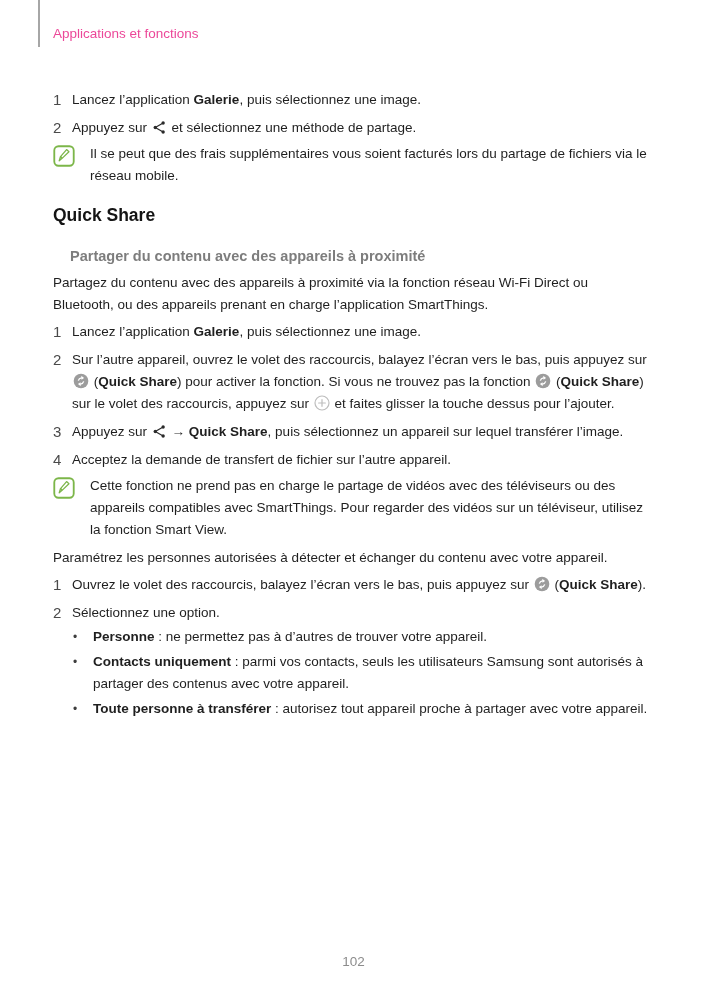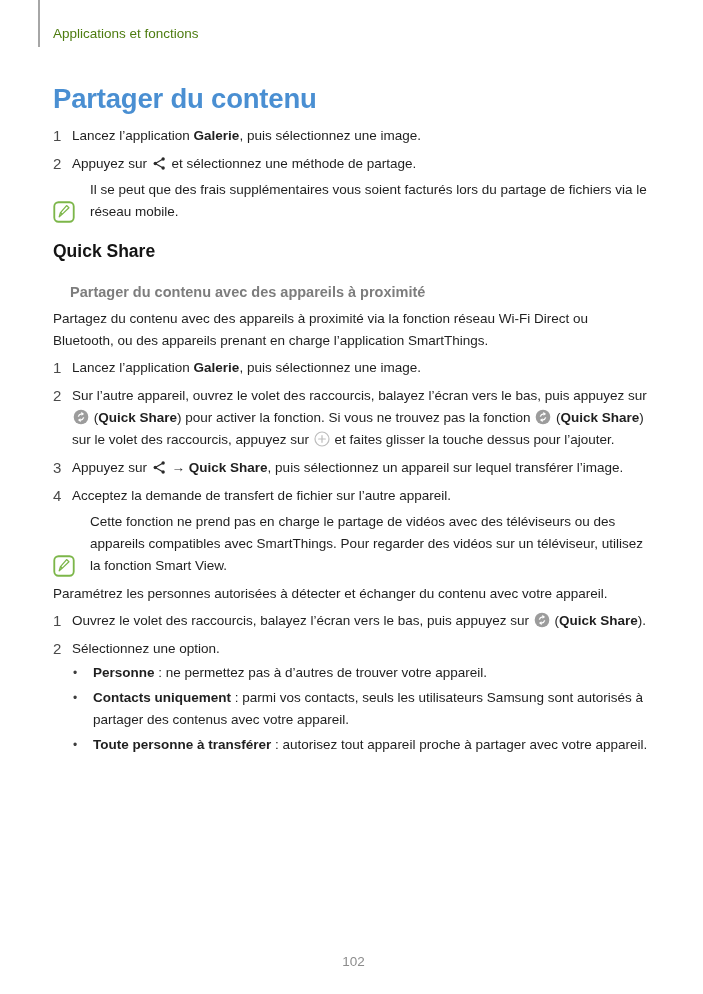--- a/index.html
+++ b/index.html
@@ -2,52 +2,51 @@
 <html><head>
 <meta charset="utf-8">
 <style>
   html,body{margin:0;padding:0;background:#ffffff;}
   .page{
     position:relative;width:703px;height:994px;overflow:hidden;background:#ffffff;
     font-family:"Liberation Sans","DejaVu Sans",sans-serif;
     color:#1f1f1f;font-size:13.5px;line-height:22px;
   }
   .top-rule{position:absolute;left:38px;top:0;width:2px;height:47px;background:#a6a6a6;}
-  .running-header{position:absolute;left:53px;top:25px;font-size:13.5px;color:#4d7c0f;line-height:18px;}
+  .running-header{position:absolute;left:53px;top:25px;font-size:13.5px;color:#ec4899;line-height:18px;}
   .content{position:absolute;left:53px;top:84px;width:598px;}
   h1{margin:0 0 11px 0;font-size:27.5px;line-height:30px;font-weight:700;color:#4a8fd2;letter-spacing:-0.2px;}
   h2{margin:17px 0 0 0;font-size:17.5px;line-height:22px;font-weight:700;color:#141414;}
   h3.sub{margin:20px 0 0 17px;font-size:14.5px;line-height:20px;font-weight:700;color:#7d7d7d;}
   .para{margin:6px 0 0 0;}
   .intro1{margin:0;}
   .steps{margin:5px 0 0 0;}
   .step{display:flex;margin-bottom:6px;}
   .step:last-child{margin-bottom:0;}
   .step-num{flex:0 0 19px;font-size:15px;color:#4a4a4a;line-height:21px;font-weight:400;}
   .step-body{flex:1;}
-  .note{display:flex;margin:4px 0 0 0;align-items:flex-end;}
+  .note{display:flex;margin:4px 0 0 0;}
   .note-icon{flex:0 0 22px;margin:2px 15px 0 0;line-height:0;}
   .note-text{margin:0;flex:1;}
   .bullets{margin:2px 0 0 0;padding-left:20px;}
   .bullet{display:flex;margin-bottom:3px;}
   .bullet .dot{flex:0 0 20px;font-size:12px;color:#3d3d3d;line-height:22px;}
   .bullet-body{flex:1;}
   b{font-weight:700;}
   .inline-icon{display:inline-block;vertical-align:-3px;line-height:0;margin:0 1px;}
   .page-number{position:absolute;left:4px;right:0;top:951px;text-align:center;font-size:13.5px;color:#8c8c8c;}
 </style>
 </head>
 <body>
 
 <div class="page">
   <div class="top-rule"></div>
   <div class="running-header">Applications et fonctions</div>
 
   <main class="content">
-    <h1>Partager du contenu</h1>
 
     <div class="steps">
         <div class="step">
           <span class="step-num">1</span>
           <div class="step-body">Lancez l’application <b>Galerie</b>, puis sélectionnez une image.</div>
         </div>
         <div class="step">
           <span class="step-num">2</span>
           <div class="step-body">Appuyez sur <span class="inline-icon"><svg width="15" height="15" viewBox="0 0 24 24">
                 <g fill="#2b2b2b">

